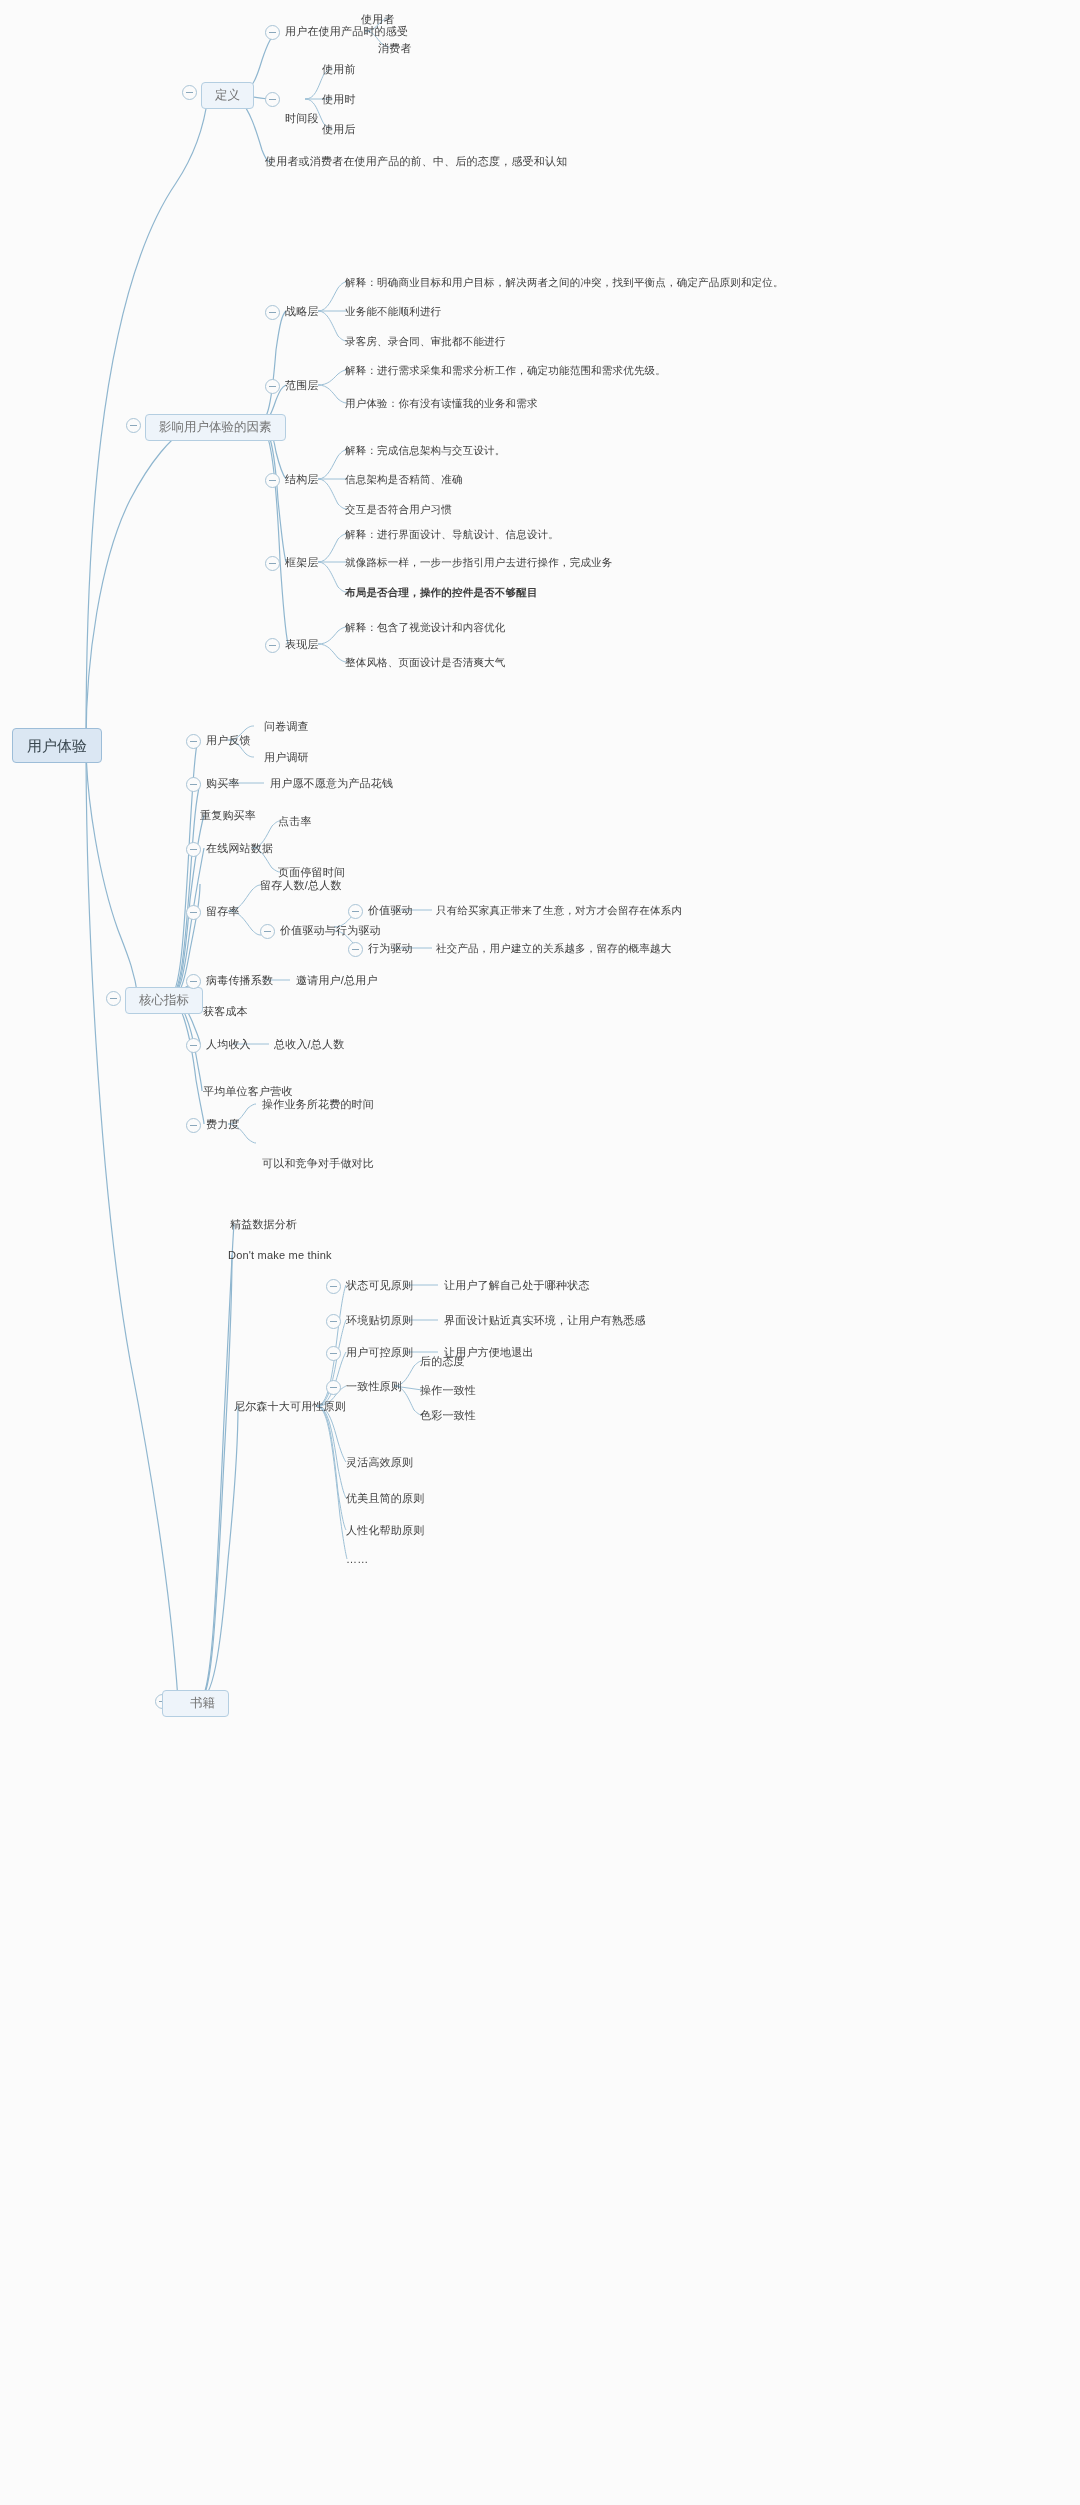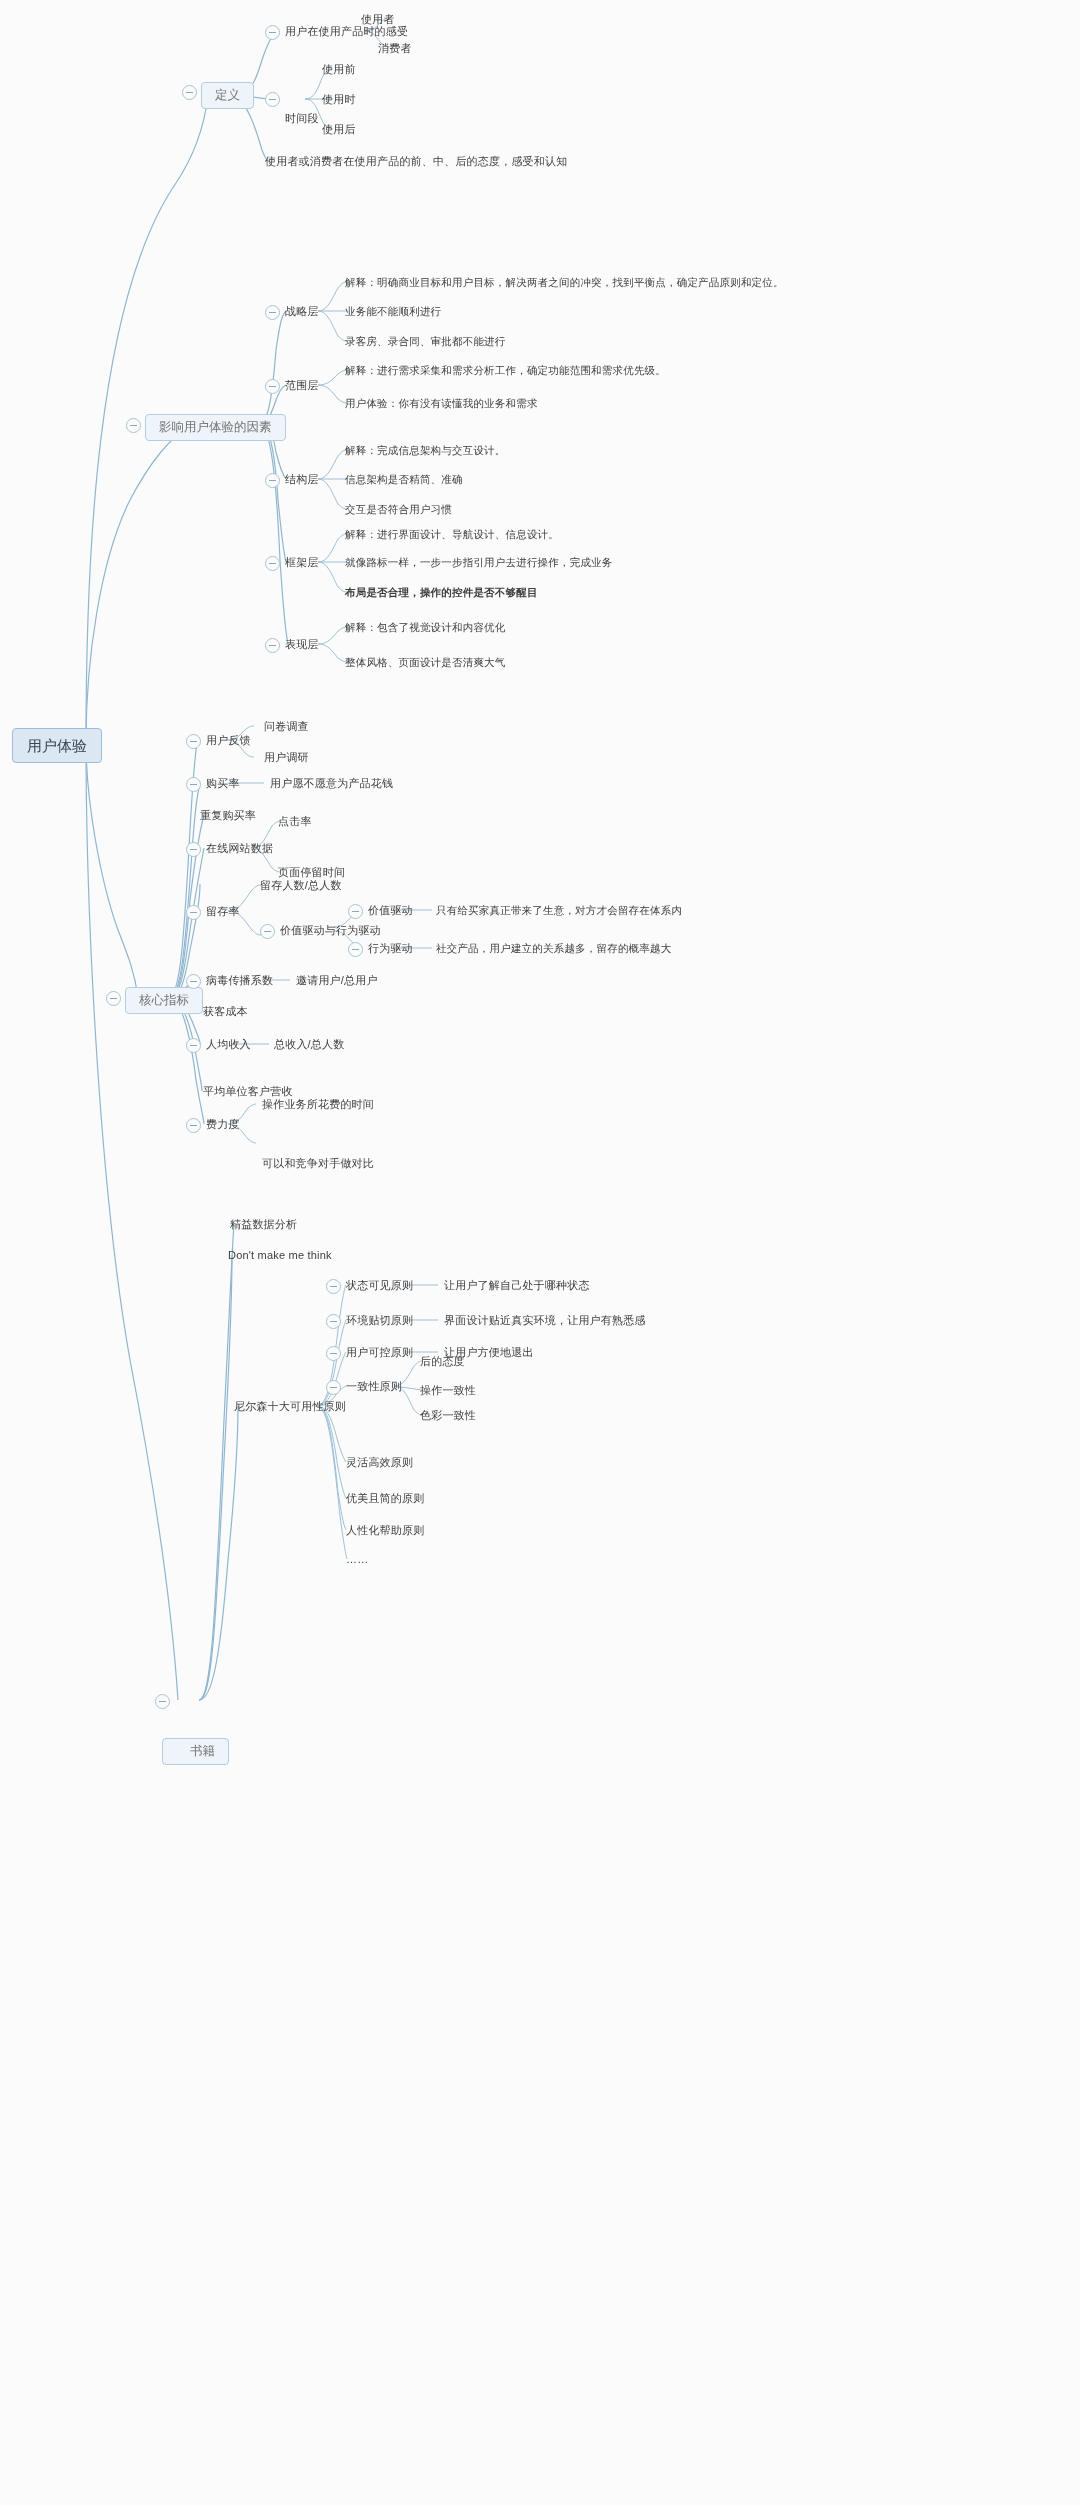--- a/index.html
+++ b/index.html
@@ -258,21 +258,21 @@
   <div class="node txt" style="left:274px;top:1039px;">总收入/总人数</div>
 
   <div class="node txt" style="left:203px;top:1086px;">平均单位客户营收</div>
 
   <div class="toggle" style="left:186px;top:1118px;"></div>
   <div class="node txt" style="left:206px;top:1119px;">费力度</div>
   <div class="node txt" style="left:262px;top:1099px;">操作业务所花费的时间</div>
   <div class="node txt" style="left:262px;top:1138px;margin-top:20px;">可以和竞争对手做对比</div>
 
   <div class="toggle" style="left:155px;top:1694px;"></div>
-  <div class="node boxed" style="left:162px;top:1738px;padding-left:27px;">书籍</div>
+  <div class="node boxed" style="left:162px;top:1690px;padding-left:27px;">书籍</div>
 
   <div class="node txt" style="left:230px;top:1219px;">精益数据分析</div>
   <div class="node txt" style="left:228px;top:1250px;">Don't make me think</div>
 
   <div class="node txt" style="left:234px;top:1401px;">尼尔森十大可用性原则</div>
 
   <div class="toggle" style="left:326px;top:1279px;"></div>
   <div class="node txt" style="left:346px;top:1280px;">状态可见原则</div>
   <div class="node txt" style="left:444px;top:1280px;">让用户了解自己处于哪种状态</div>
 

